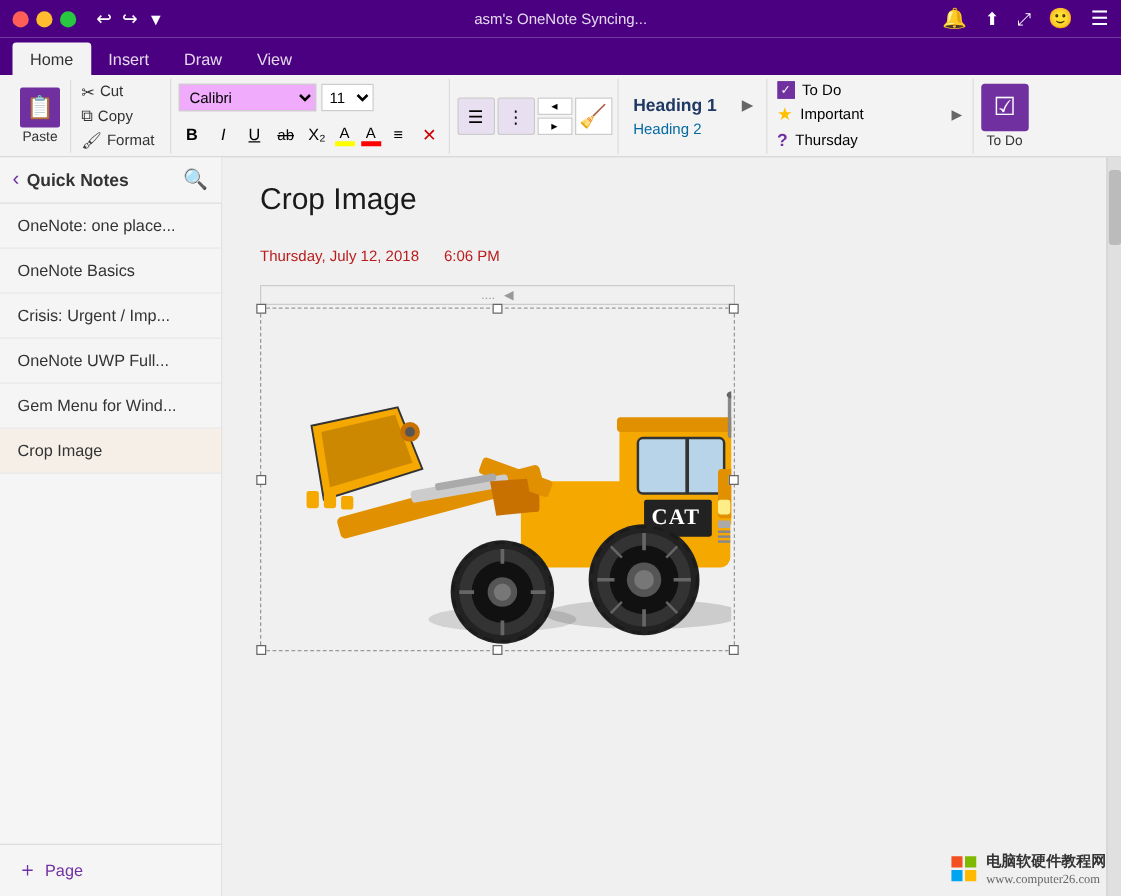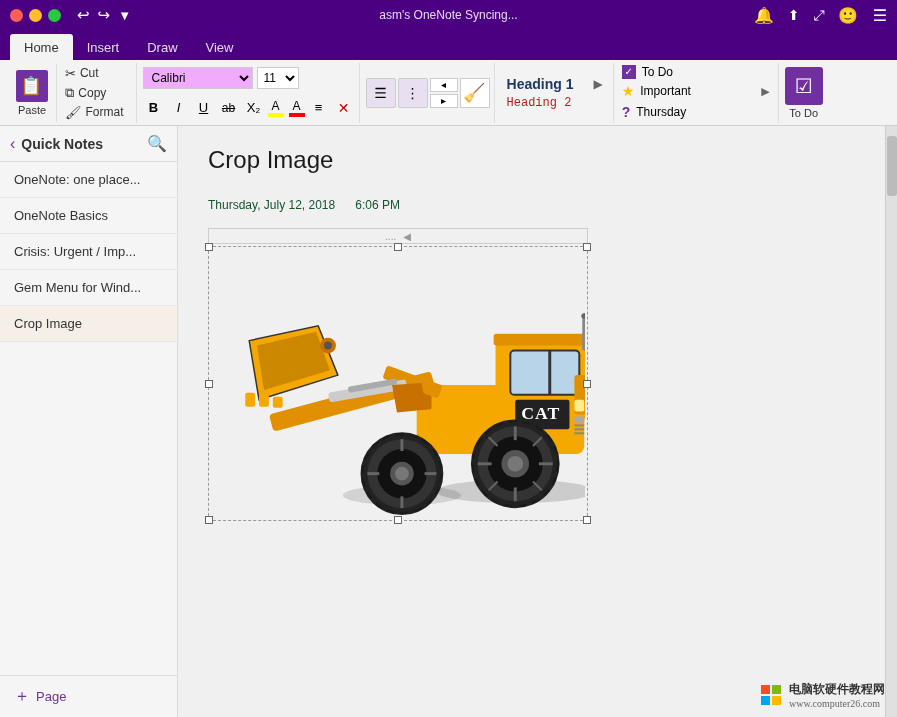--- a/index.html
+++ b/index.html
@@ -219,21 +219,21 @@
     }
     .heading-item {
       display: flex;
       align-items: center;
       justify-content: space-between;
       padding: 2px 6px;
       cursor: pointer;
       gap: 20px;
     }
     .heading1 { font-size: 14px; color: #1f3864; font-weight: bold; }
-    .heading2 { font-size: 12px; color: #b91c1c; font-family: Liberation Mono, monospace; }
+    .heading2 { font-size: 12px; color: #0369a1; }
     .expand-btn { color: #666; font-size: 12px; }
 
     
     .tags-group {
       display: flex;
       flex-direction: column;
       padding: 0 6px;
       height: 60px;
       justify-content: space-around;
       min-width: 160px;
@@ -330,21 +330,21 @@
       position: relative;
     }
     .page-title-text {
       font-size: 24px;
       color: #1a1a1a;
       font-weight: 400;
       margin-bottom: 4px;
     }
     .page-date {
       font-size: 12px;
-      color: #14532d;
+      color: #b91c1c;
       margin-bottom: 16px;
       margin-top: 24px;
     }
     .image-frame {
       position: relative;
       border: 1px dashed #999;
       display: inline-block;
     }
     .resize-handle {
       width: 8px; height: 8px;
@@ -561,20 +561,21 @@
   <div class="sidebar">
     <div class="sidebar-header">
       <span class="sidebar-back">‹</span>
       <span class="sidebar-title">Quick Notes</span>
       <span class="sidebar-search">🔍</span>
     </div>
     <div class="sidebar-items">
       <div class="sidebar-item">OneNote: one place...</div>
       <div class="sidebar-item">OneNote Basics</div>
       <div class="sidebar-item">Crisis: Urgent / Imp...</div>
+      <div class="sidebar-item">OneNote UWP Full...</div>
       <div class="sidebar-item">Gem Menu for Wind...</div>
       <div class="sidebar-item active">Crop Image</div>
     </div>
     <div class="sidebar-footer">
       <span class="add-page-icon">＋</span>
       <span>Page</span>
     </div>
   </div>
 
   <div class="content">

